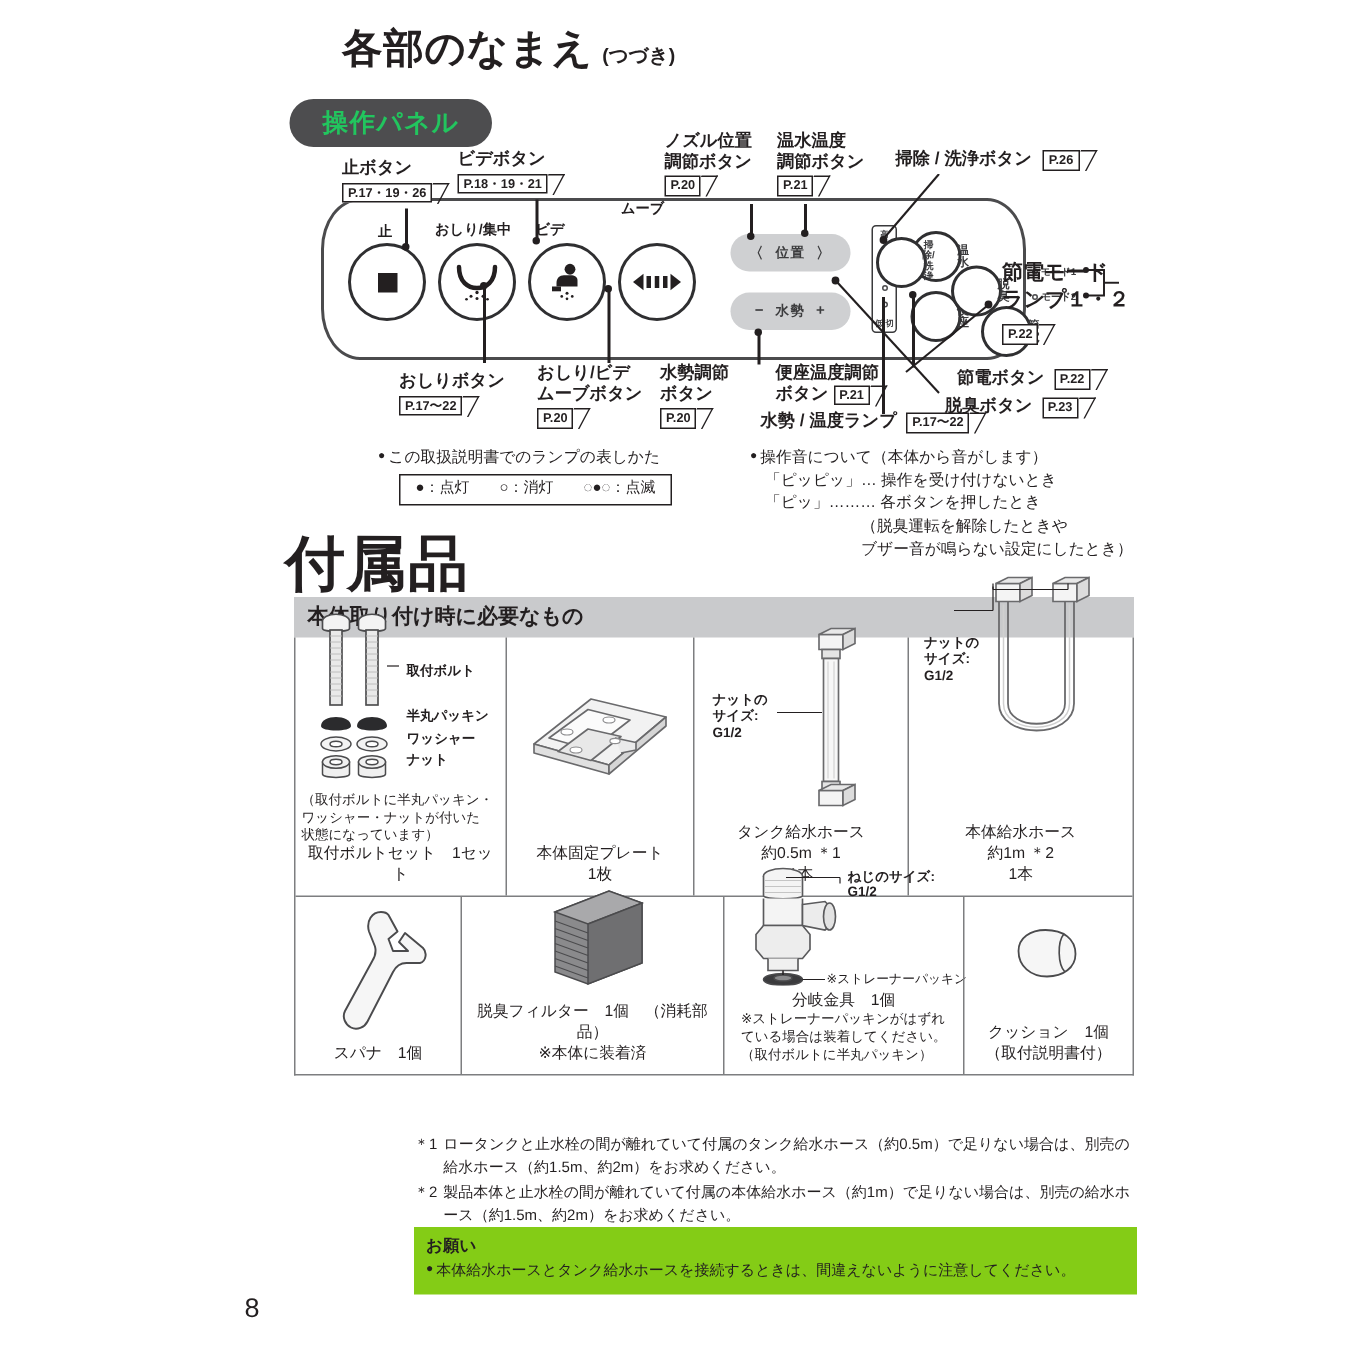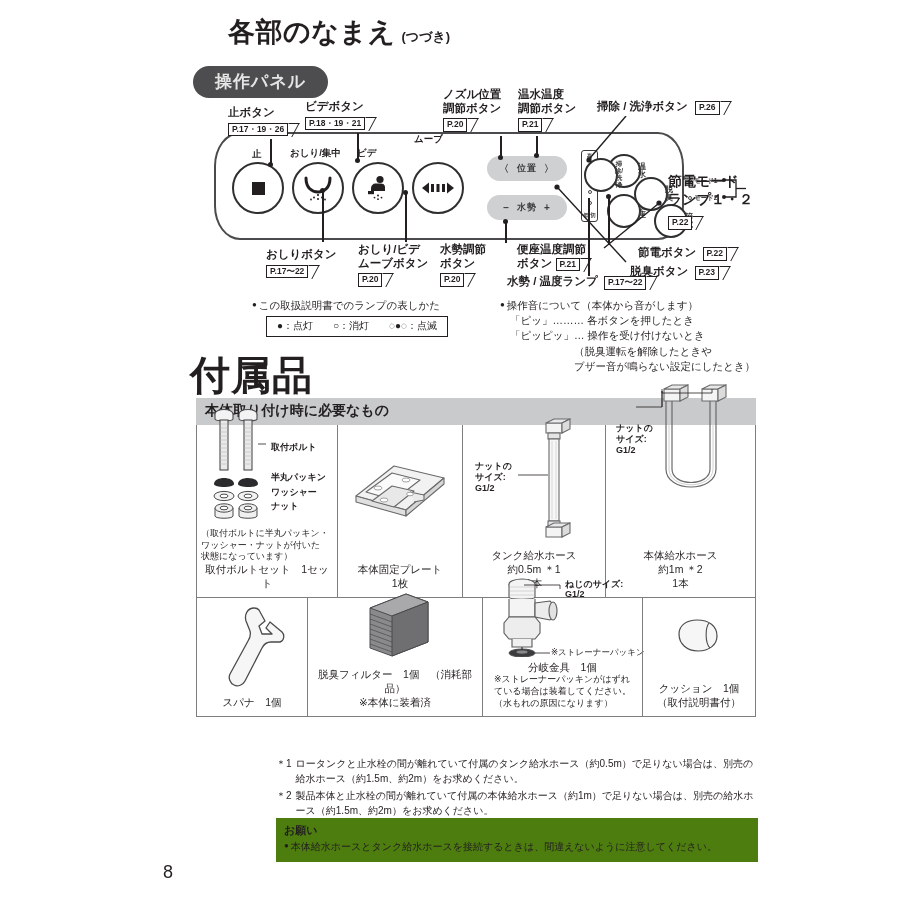--- a/index.html
+++ b/index.html
@@ -23,21 +23,21 @@
   }
   #page-heading .h-main {
     font-size:27px; font-weight:bold; letter-spacing:0.5px;
     color:#231f20;
   }
   #page-heading .h-sub { font-size:13px; font-weight:bold; }
 
   
   #panel-pill {
     position:absolute; left:193px; top:66px;
-    background:#4d4d4f; color:#e5e5e5;
+    background:#4d4d4f; color:#22c55e;
     border-radius:16px;
     padding:4px 22px 5px 22px;
     font-size:17px; font-weight:bold;
     letter-spacing:1px;
   }
 
   
   #panel-wrap { position:absolute; left:214px; top:132px; width:470px; height:108px; }
   .panel-outline {
     position:absolute; left:0; top:0; width:470px; height:108px;
@@ -176,21 +176,21 @@
   .artlabel.reg { font-weight:normal; }
 
   
   #footnotes { position:absolute; left:276px; top:756px; width:480px; font-size:10px; line-height:1.5; color:#231f20; }
   #footnotes .fn { display:flex; gap:4px; }
   #footnotes .fn .mark { white-space:nowrap; }
 
   
   #onegai {
     position:absolute; left:276px; top:818px; width:482px;
-    background:#4d7c0f; padding:5px 8px 7px 8px;
+    background:#84cc16; padding:5px 8px 7px 8px;
   }
   #onegai .ttl { font-size:11px; font-weight:bold; margin-bottom:2px; }
   #onegai .li { font-size:10px; line-height:1.45; }
   #onegai .li .bullet { font-size:8px; vertical-align:2px; margin-right:2px; }
 
   
   #page-number { position:absolute; left:163px; top:862px; font-size:18px; color:#231f20; }
 
   svg { display:block; }
 </style>
@@ -413,22 +413,22 @@
   <span class="pageref" style="margin-left:3px;">P.23</span>
 </div>
 
 <div class="note" style="left:252px; top:298px;">
   <div><span class="bullet">●</span><span>この取扱説明書でのランプの表しかた</span></div>
   <div style="padding-left:14px;"><span class="lampbox">●：点灯　　○：消灯　　◌●◌：点滅</span></div>
 </div>
 
 <div class="note" style="left:500px; top:298px;">
   <div><span class="bullet">●</span><span>操作音について（本体から音がします）</span></div>
+  <div style="padding-left:10px;">「ピッピッ」… 操作を受け付けないとき</div>
   <div style="padding-left:10px;">「ピッ」……… 各ボタンを押したとき</div>
-  <div style="padding-left:10px;">「ピッピッ」… 操作を受け付けないとき</div>
   <div style="padding-left:74px;">（脱臭運転を解除したときや</div>
   <div style="padding-left:74px;">ブザー音が鳴らない設定にしたとき）</div>
 </div>
 
 <div id="accessories-heading">付属品</div>
 
 <div id="acc-table">
   <div class="acc-bar">本体取り付け時に必要なもの</div>
 
   <div class="acc-grid">
@@ -619,21 +619,21 @@
             <path d="M47 76 H62" stroke="#231f20" stroke-width="0.8" fill="none"></path>
           </svg>
           <div class="artlabel" style="left:78px; top:2px; white-space:pre-line;">ねじのサイズ:
 G1/2</div>
           <div class="artlabel reg" style="left:64px; top:70px; font-size:8.5px;">※ストレーナーパッキン</div>
         </div>
         <div class="acc-caption">
           <span>分岐金具　1個</span>
           <span class="tiny lead" style="white-space:pre-line;">※ストレーナーパッキンがはずれ
 ている場合は装着してください。
-（水もれの原因になります）</span>
+（取付ボルトに半丸パッキン）</span>
         </div>
       </div>
 
       <div class="acc-cell" style="width:113px; height:118px;">
         <div class="acc-art">
           <svg width="60" height="60" viewBox="0 0 60 60">
             <path d="M10 22 C10 13, 18 8, 28 8 C40 8, 48 14, 48 24 C48 33, 40 39, 29 39 C18 39, 10 32, 10 22 Z" fill="#f6f6f6" stroke="#4b4b4d" stroke-width="1.2"></path>
             <path d="M40 11 C36 16, 36 31, 41 36" fill="none" stroke="#4b4b4d" stroke-width="1.1"></path>
           </svg>
         </div>

